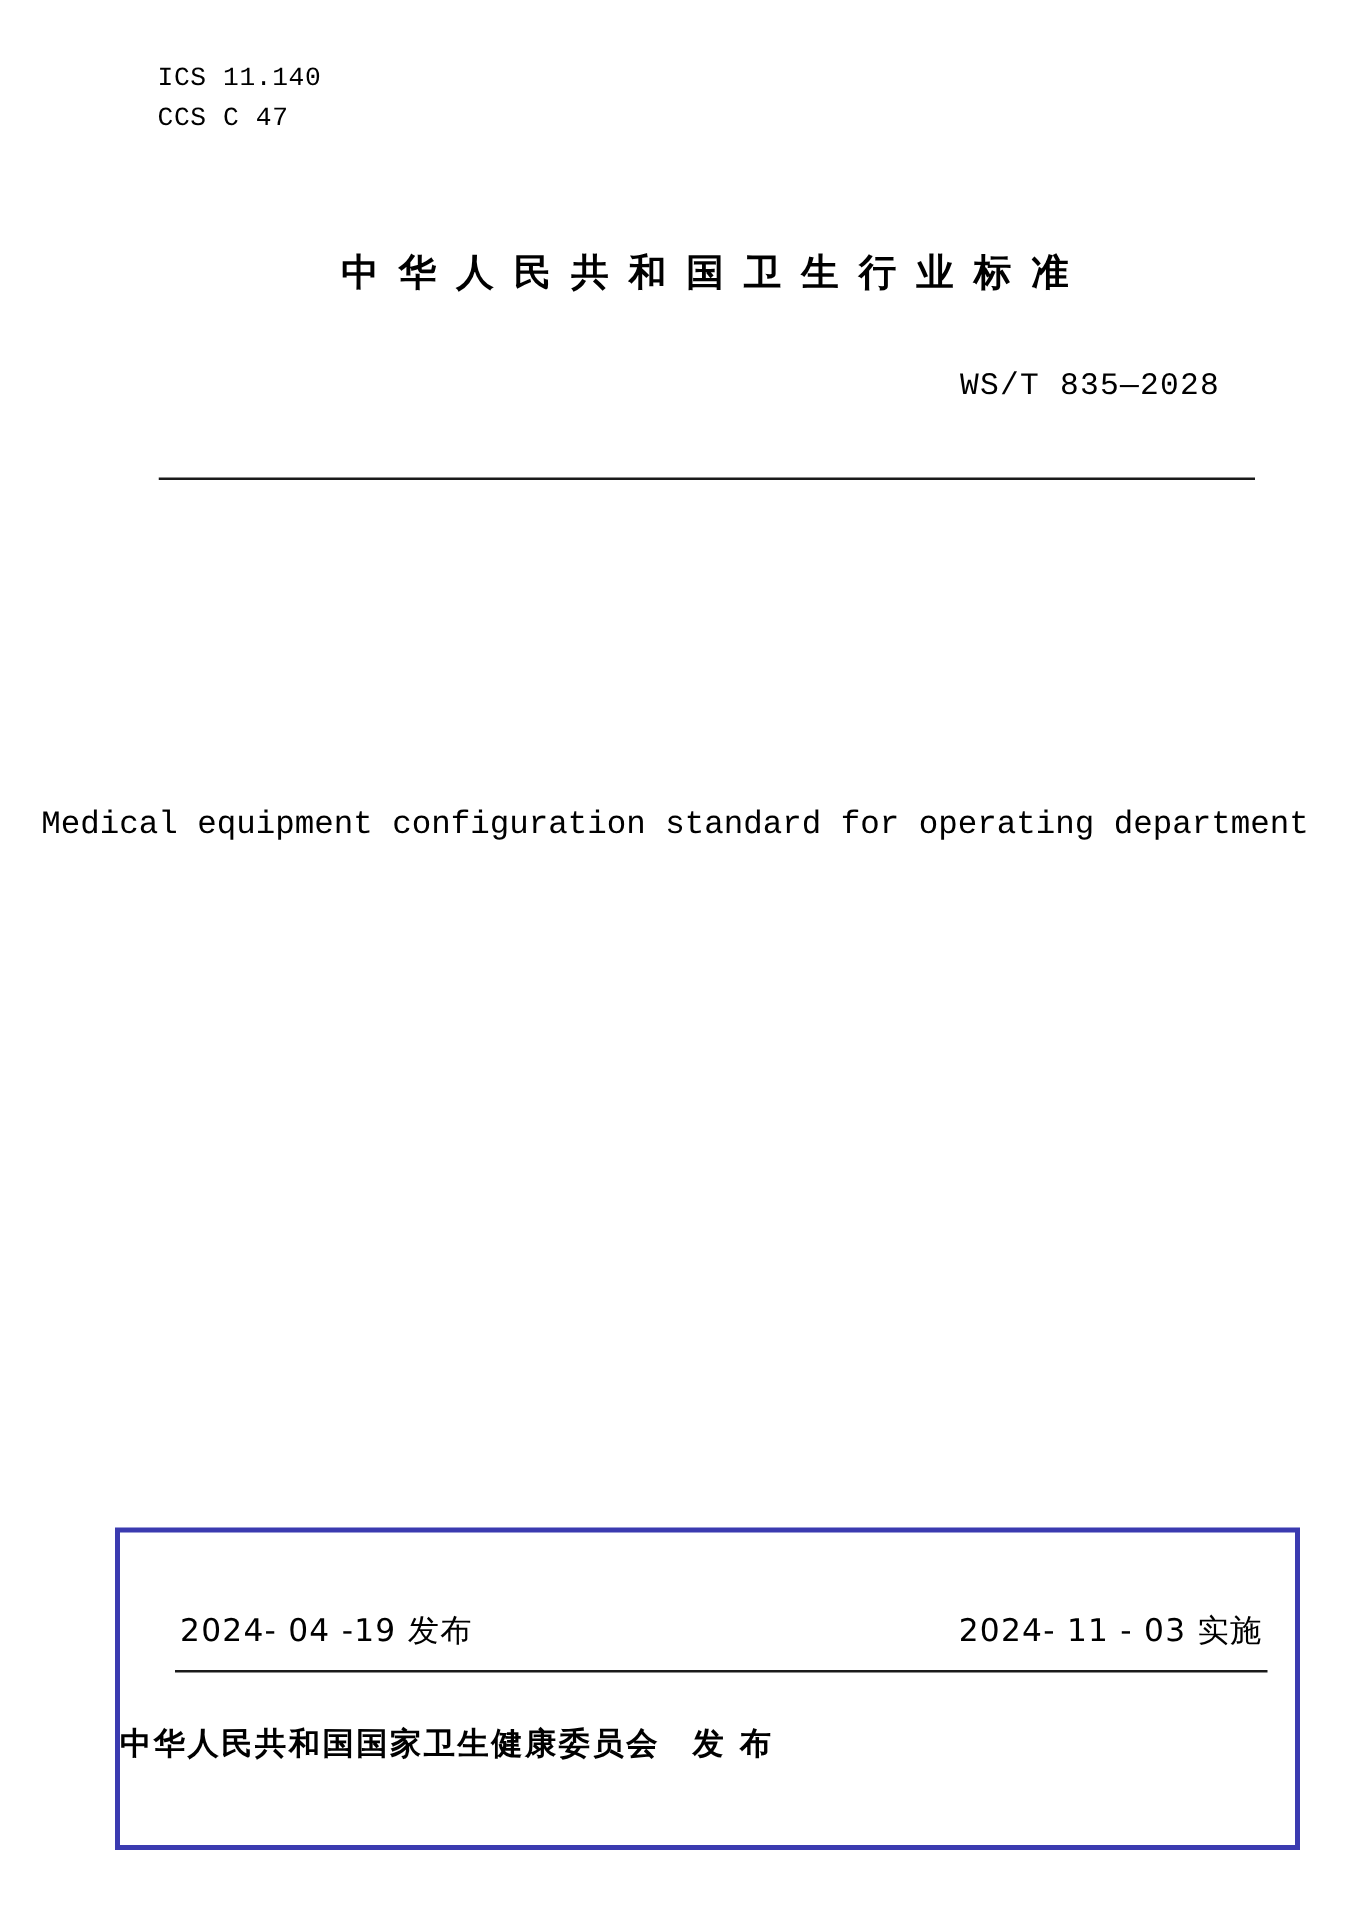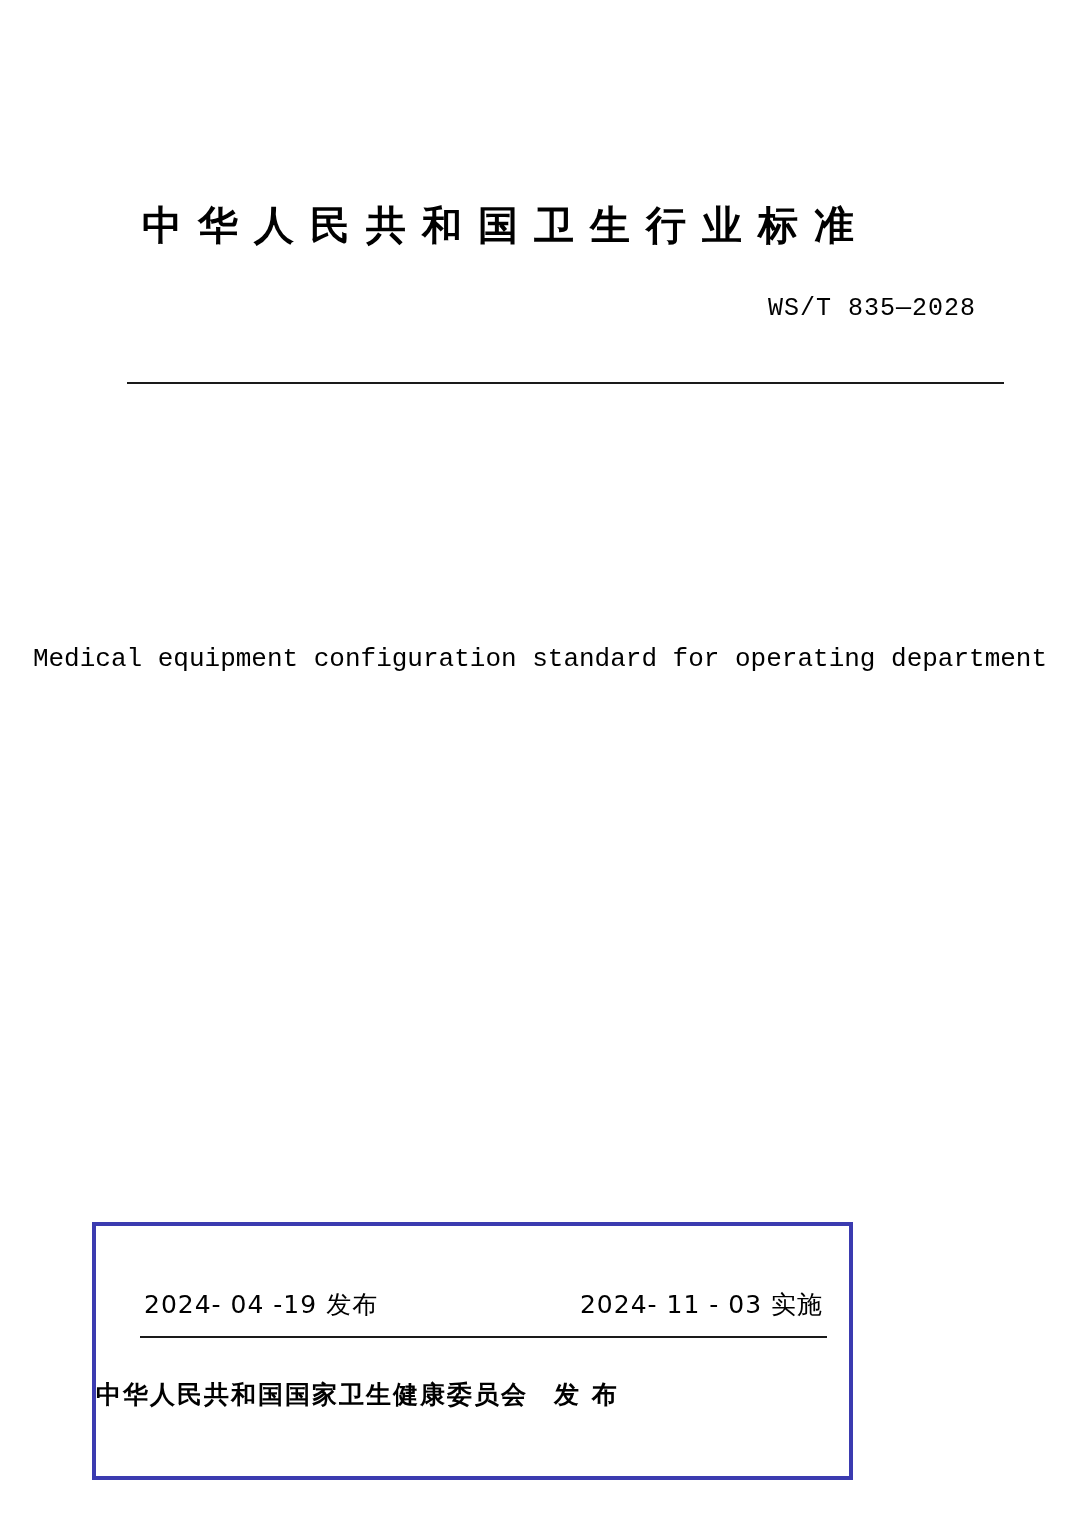--- a/index.html
+++ b/index.html
@@ -42,24 +42,24 @@
     letter-spacing: -2px;
     line-height: 1;
   }
 
   
   .cn-header {
     position: absolute;
     left: 126px;
     right: 78px;
     top: 198px;
-    text-align: left;
+    text-align: center;
     font-family: Liberation Mono, monospace;
     font-weight: 700;
-    font-size: 40px;
+    font-size: 30px;
     letter-spacing: 16px;
     text-indent: 16px;
     white-space: nowrap;
   }
 
   
   .std-no {
     position: absolute;
     right: 104px;
     top: 294px;
@@ -98,21 +98,21 @@
     font-family: Liberation Mono, monospace;
     font-size: 26px;
     letter-spacing: 0px;
   }
 
   
   .frame {
     position: absolute;
     left: 92px;
     top: 1222px;
-    width: 761px;
+    width: 948px;
     height: 258px;
     border: 4px solid #3b3bb0;
     box-sizing: border-box;
   }
   .dates-row {
     position: absolute;
     left: 48px;
     right: 26px;
     top: 62px;
     display: flex;
@@ -144,20 +144,24 @@
   .issuer .gap {
     display: inline-block;
     width: 26px;
   }
 </style>
 </head>
 <body>
 
 <div class="page">
 
+  <div class="codes">
+    <div>ICS 11.140</div>
+    <div>CCS C 47</div>
+  </div>
 
 
   <div class="cn-header">中华人民共和国卫生行业标准</div>
 
   <div class="std-no">WS/T 835—2028</div>
 
   <div class="rule"></div>
 
   <div class="title-en">Medical equipment configuration standard for operating department</div>
 

